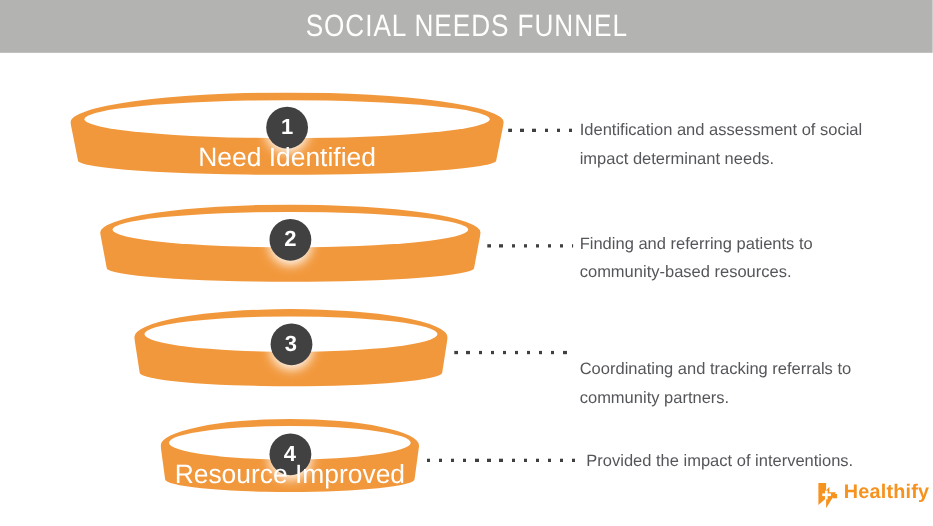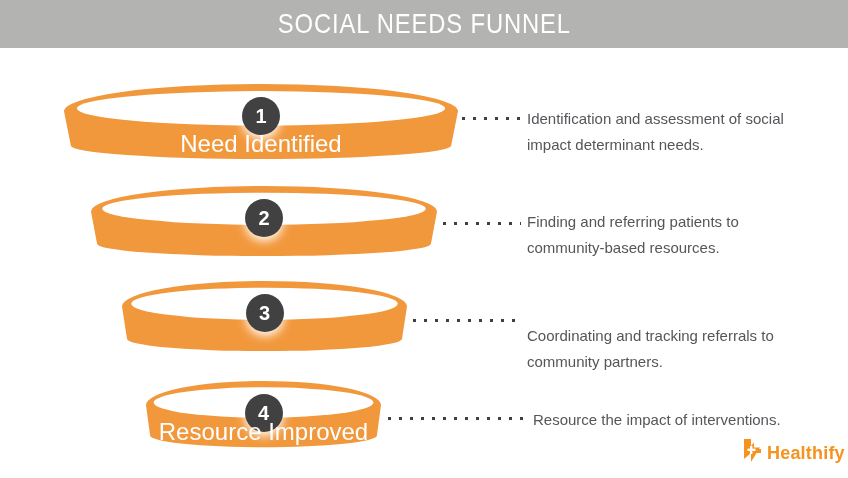--- a/index.html
+++ b/index.html
@@ -23,21 +23,21 @@
               color:#ffffff;font-size:24px;font-weight:400;white-space:nowrap;}
 
   
   .connector{position:absolute;height:3px;
              background:repeating-linear-gradient(to right,#3f4040 0 3px,transparent 3px 11px);}
 
   
   .desc{position:absolute;color:#55565a;font-size:15px;line-height:26px;}
 
   
-  .brand{position:absolute;left:738px;top:437px;display:flex;align-items:flex-end;gap:3px;}
+  .brand{position:absolute;left:738px;top:437px;display:flex;align-items:flex-start;gap:3px;}
   .brand-icon{width:26px;height:27px;display:block;}
   .brand-name{color:#f6921e;font-size:18px;font-weight:bold;letter-spacing:0.2px;}
 </style>
 </head>
 <body>
 
 <div class="page">
 
   <div class="header">
     <div class="header-title">SOCIAL NEEDS FUNNEL</div>
@@ -76,21 +76,21 @@
 
   <div class="tier" style="left:146px;top:381px;width:235px;height:68px;">
     <svg viewBox="0 0 400 76" preserveAspectRatio="none">
       <path d="M0,27 A200,27 0 0 1 400,27 L393,61 A193,13 0 0 1 7,61 Z" fill="#f2983c"></path>
       <ellipse cx="200" cy="24" rx="187" ry="17" fill="#ffffff"></ellipse>
     </svg>
     <div class="tier-num">4</div>
     <div class="tier-label">Resource Improved</div>
   </div>
   <div class="connector" style="left:388px;top:417px;width:137px;"></div>
-  <div class="desc" style="left:533px;top:407px;width:310px;white-space:nowrap;">Resource the impact of interventions.</div>
+  <div class="desc" style="left:533px;top:407px;width:310px;white-space:nowrap;">Provided the impact of interventions.</div>
 
   <div class="brand">
     <svg class="brand-icon" viewBox="0 0 26 27">
       <path d="M6,2 L13,2 L13,9 L16,5.5 L16,10.5 L22,10.5 L13,25 L13,16 L6,22 Z" fill="#f6921e"></path>
       <rect x="12" y="9" width="2.4" height="8" fill="#ffffff"></rect>
       <rect x="9.5" y="11.6" width="8" height="2.4" fill="#ffffff"></rect>
       <rect x="19" y="12" width="4" height="4" fill="#f6921e"></rect>
     </svg>
     <div class="brand-name">Healthify</div>
   </div>

